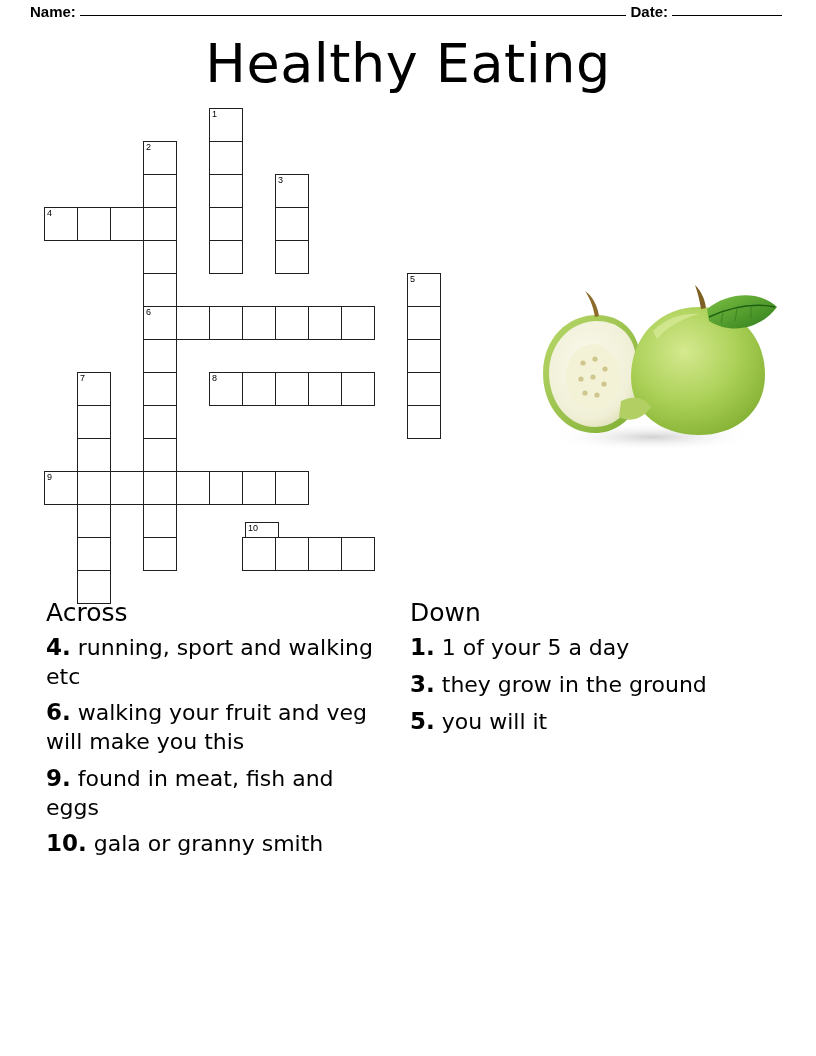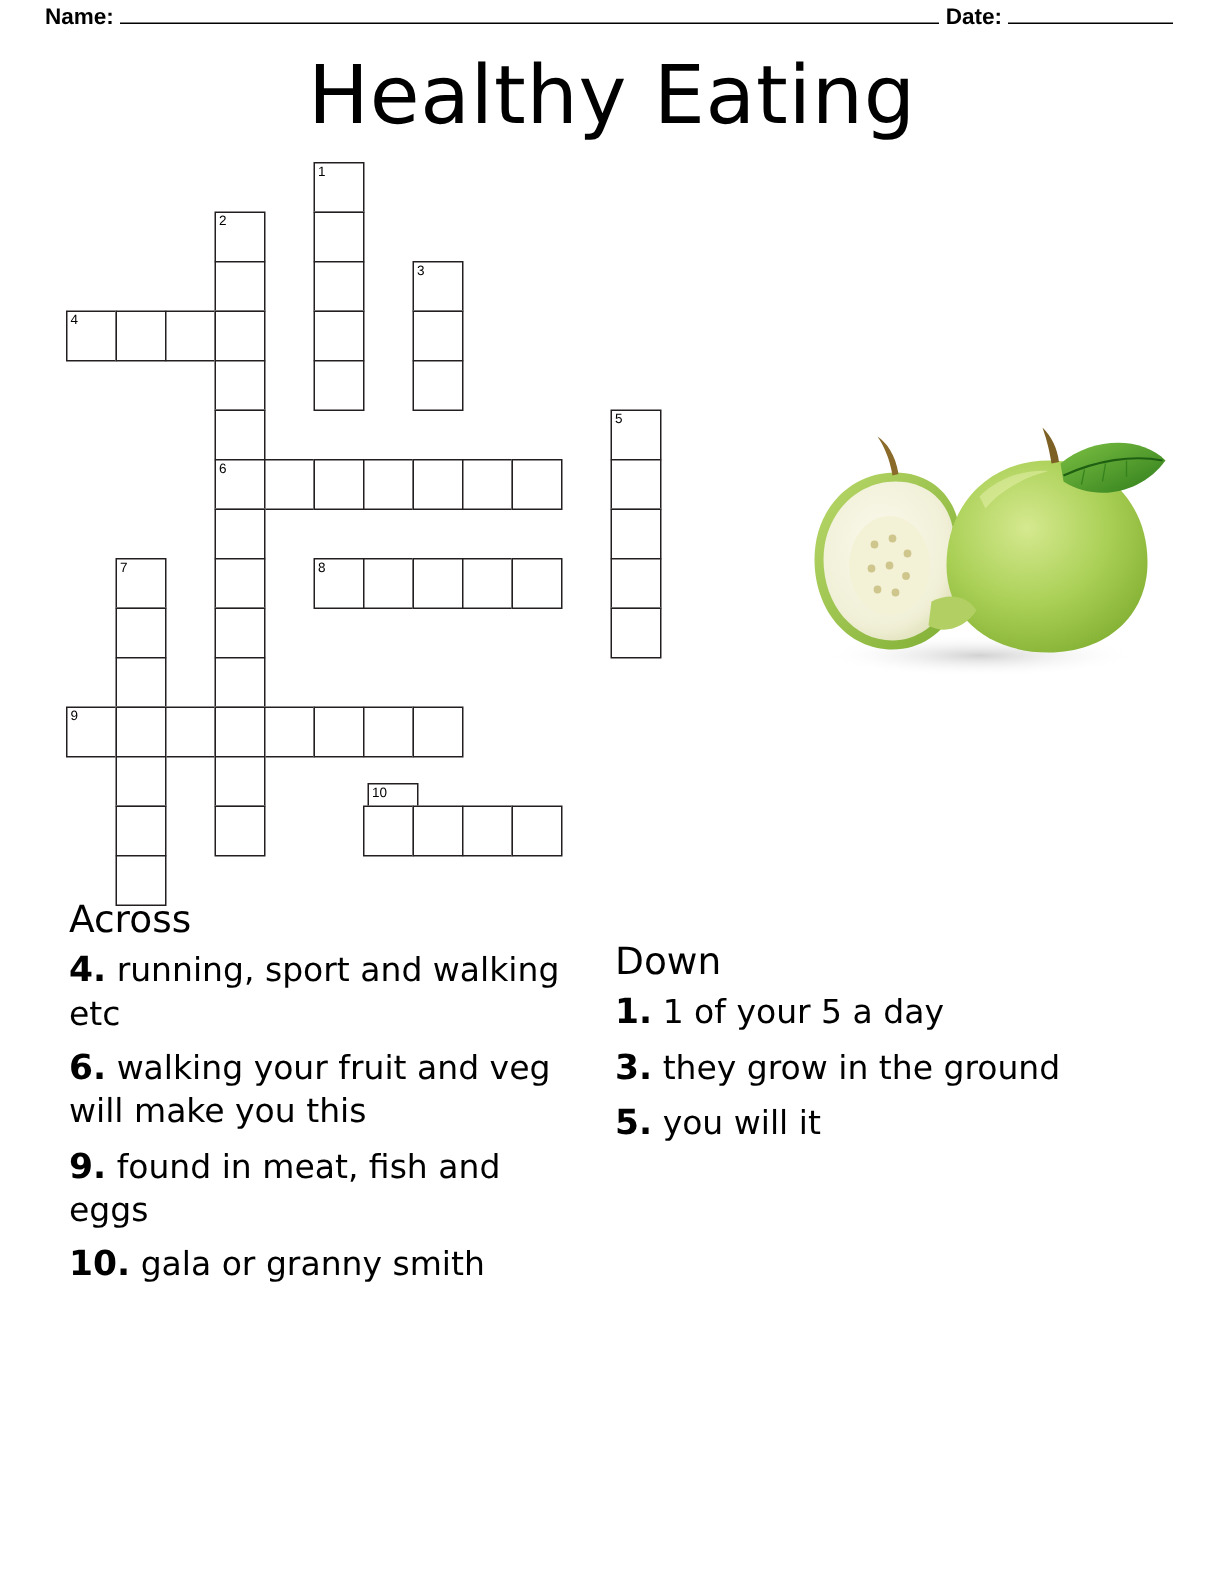--- a/index.html
+++ b/index.html
@@ -85,21 +85,21 @@
     height: 170px;
   }
 
   
   .clues {
     position: absolute;
     top: 598px;
     font-family: "DejaVu Sans", sans-serif;
   }
   #across-col { left: 46px; width: 340px; }
-  #down-col { left: 410px; width: 340px; margin-top: 28px; }
+  #down-col { left: 410px; width: 340px; }
 
   .clue-heading {
     font-size: 25px;
     margin-bottom: 6px;
     font-weight: normal;
   }
   .clue {
     font-size: 22px;
     line-height: 1.30;
     margin-bottom: 7px;

